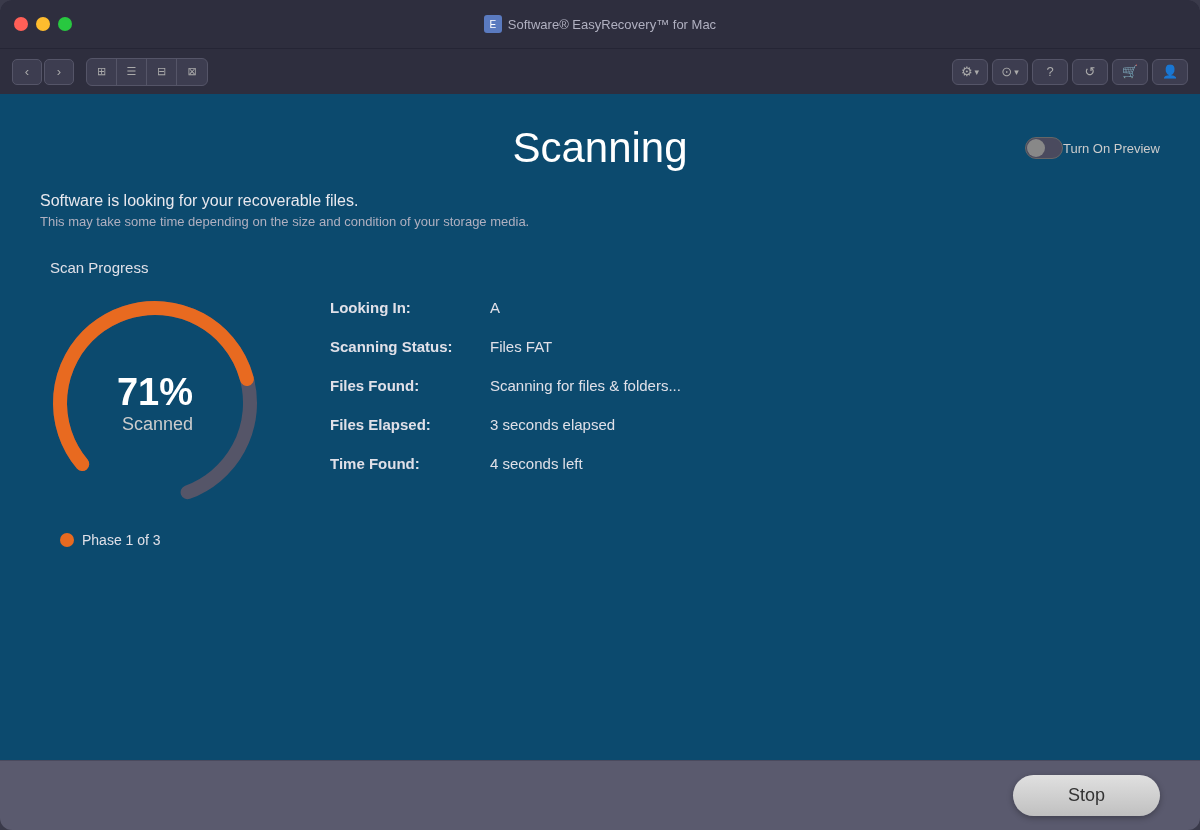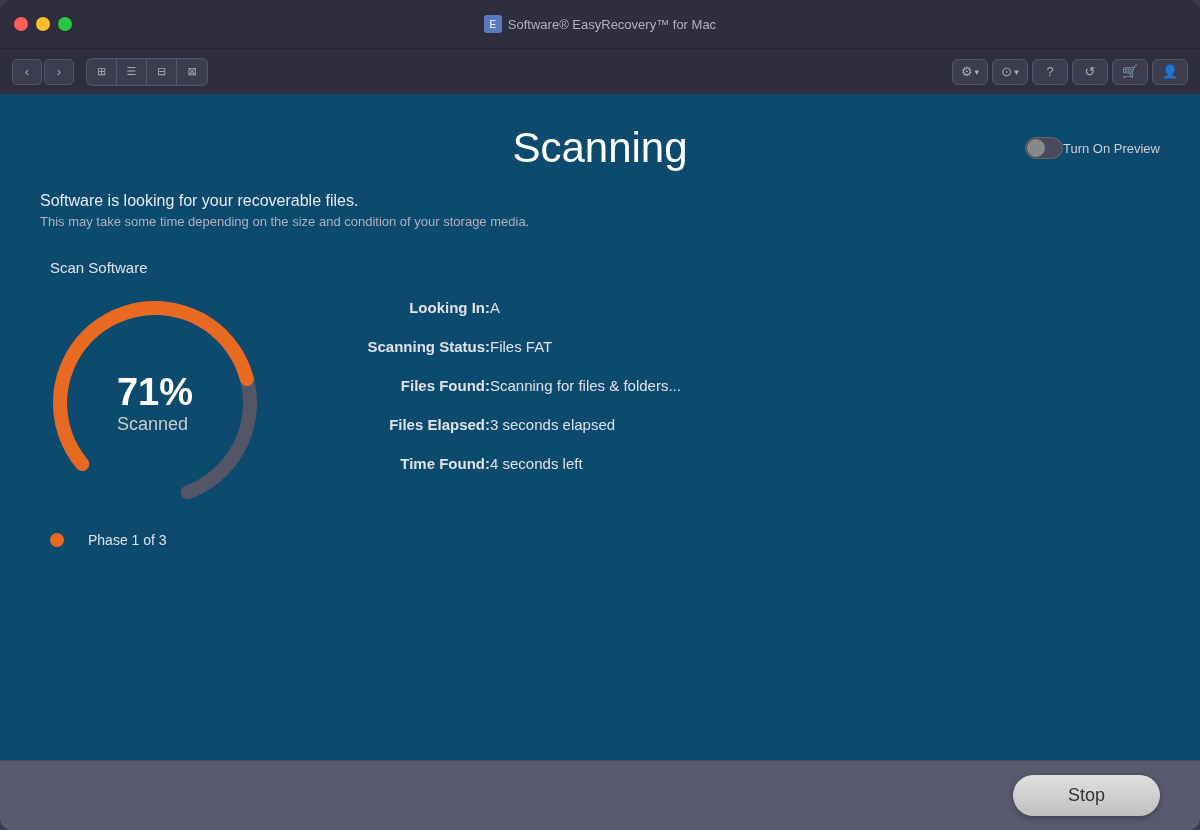--- a/index.html
+++ b/index.html
@@ -252,61 +252,60 @@
       top: 0;
       left: 0;
       transform: rotate(-220deg);
     }
 
     .progress-center-text {
       position: absolute;
       top: 50%;
       left: 50%;
       transform: translate(-50%, -50%);
-      text-align: left;
+      text-align: right;
       color: white;
     }
 
     .progress-percent {
       font-size: 38px;
       font-weight: 600;
       line-height: 1.1;
     }
 
     .progress-scanned {
       font-size: 18px;
       color: #ccc;
     }
 
     .phase-indicator {
       display: flex;
       align-items: center;
-      gap: 24px;
+      gap: 8px;
       margin-top: 14px;
-      margin-left: 10px;
+      margin-left: 20px;
       justify-content: space-between;
     }
 
     .phase-dot {
       width: 14px;
       height: 14px;
       border-radius: 50%;
       background: #e86a20;
     }
 
     .phase-text {
       color: #e0e0e8;
       font-size: 14px;
     }
 
     
     .info-section {
       flex: 1;
       padding-top: 40px;
-      text-align: right;
     }
 
     .info-row {
       display: flex;
       margin-bottom: 22px;
       align-items: baseline;
     }
 
     .info-label {
       color: #e0e0e8;
@@ -395,21 +394,21 @@
   </div>
 
   <div class="description-area">
     <div class="description-main">Software is looking for your recoverable files.</div>
     <div class="description-sub">This may take some time depending on the size and condition of your storage media.</div>
   </div>
 
   <div class="scan-area">
 
     <div class="progress-section">
-      <div class="scan-progress-label">Scan Software</div>
+      <div class="scan-progress-label">Scan Progress</div>
 
       <div class="circular-progress-container">
 
         <svg width="230" height="230" viewBox="0 0 230 230">
 
           <circle cx="115" cy="115" r="95" fill="none" stroke="#555568" stroke-width="14" stroke-dasharray="480" stroke-dashoffset="0" stroke-linecap="round"></circle>
 
           <circle cx="115" cy="115" r="95" fill="none" stroke="#e86a20" stroke-width="14" stroke-dasharray="340 600" stroke-dashoffset="0" stroke-linecap="round"></circle>
         </svg>
         <div class="progress-center-text">

